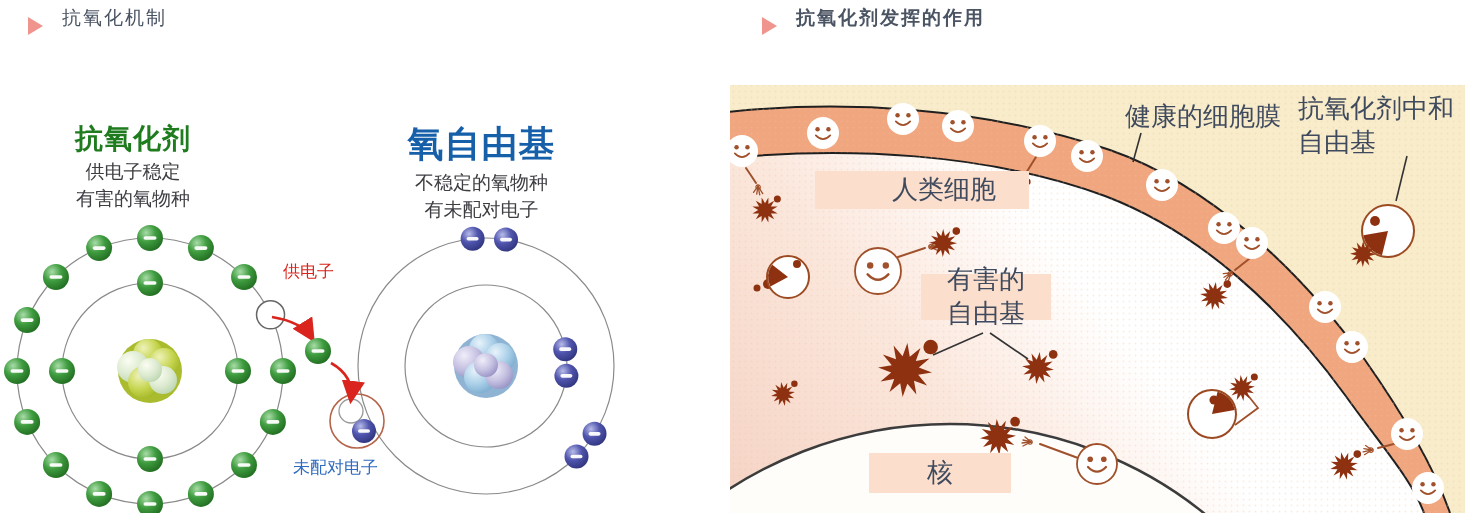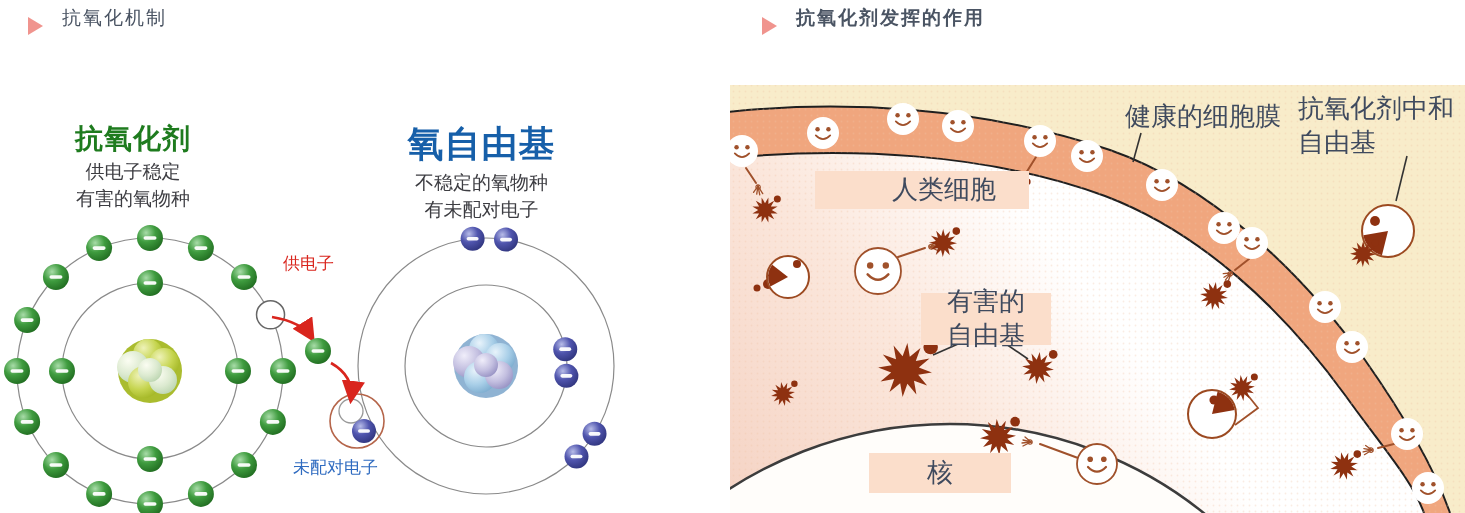--- a/index.html
+++ b/index.html
@@ -218,21 +218,21 @@
   <div class="atom-sub">供电子稳定</div>
   <div class="atom-sub">有害的氧物种</div>
 </div>
 
 <div class="abs atom-caption" style="left:384px;top:120px;width:195px;">
   <div class="atom-title-blue">氧自由基</div>
   <div class="atom-sub">不稳定的氧物种</div>
   <div class="atom-sub">有未配对电子</div>
 </div>
 
-<div class="abs small-red" style="left:283px;top:252px;">供电子</div>
+<div class="abs small-red" style="left:283px;top:260px;">供电子</div>
 <div class="abs small-blue" style="left:293px;top:456px;">未配对电子</div>
 
 <div class="abs" style="left:762px;top:17px;">
     <div class="bullet"></div>
   </div>
 <div class="abs heading" style="left:796px;top:5px;font-weight:bold;">抗氧化剂发挥的作用</div>
 
 <svg id="right-svg" class="abs" style="left:730px;top:85px;" width="735" height="428" viewBox="730 85 735 428">
     <defs>
       <linearGradient id="cg" x1="730" y1="513" x2="1150" y2="180" gradientUnits="userSpaceOnUse">
@@ -454,14 +454,14 @@
     </g>
     <g>
       <polygon points="1376.0,254.2 1369.5,255.9 1374.1,260.7 1367.7,258.9 1369.3,265.4 1364.6,260.6 1362.8,267.0 1361.1,260.5 1356.3,265.1 1358.1,258.7 1351.6,260.3 1356.4,255.6 1350.0,253.8 1356.5,252.1 1351.9,247.3 1358.3,249.1 1356.7,242.6 1361.4,247.4 1363.2,241.0 1364.9,247.5 1369.7,242.9 1367.9,249.3 1374.4,247.7 1369.6,252.4" fill="#8e3110"></polygon>
       <circle cx="1375.35" cy="242.95" r="3.5100000000000002" fill="#8e3110"></circle>
     </g>
   </svg>
 
 <div class="abs figlabel" style="left:1125px;top:100px;">健康的细胞膜</div>
 <div class="abs figlabel center" style="left:1298px;top:92px;width:166px;">抗氧化剂中和自由基</div>
 <div class="abs box figlabel" style="left:815px;top:171px;width:170px;height:38px;padding-left:44px;">人类细胞</div>
-<div class="abs box figlabel" style="left:921px;top:293px;width:130px;height:52px;padding:0 17px;box-sizing:border-box;">有害的自由基</div>
+<div class="abs box figlabel" style="left:921px;top:274px;width:130px;height:46px;padding:0 17px;box-sizing:border-box;">有害的自由基</div>
 <div class="abs box figlabel" style="left:869px;top:453px;width:142px;height:40px;">核</div>
 
 </body></html>

